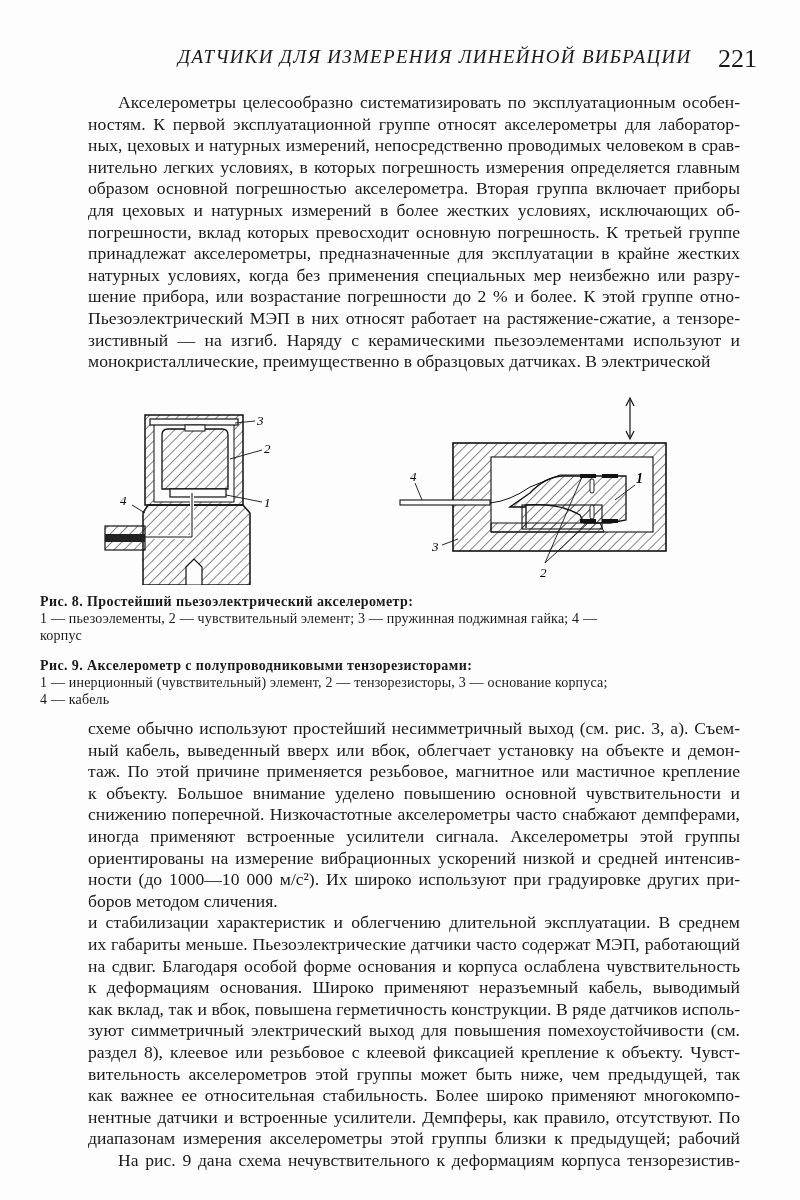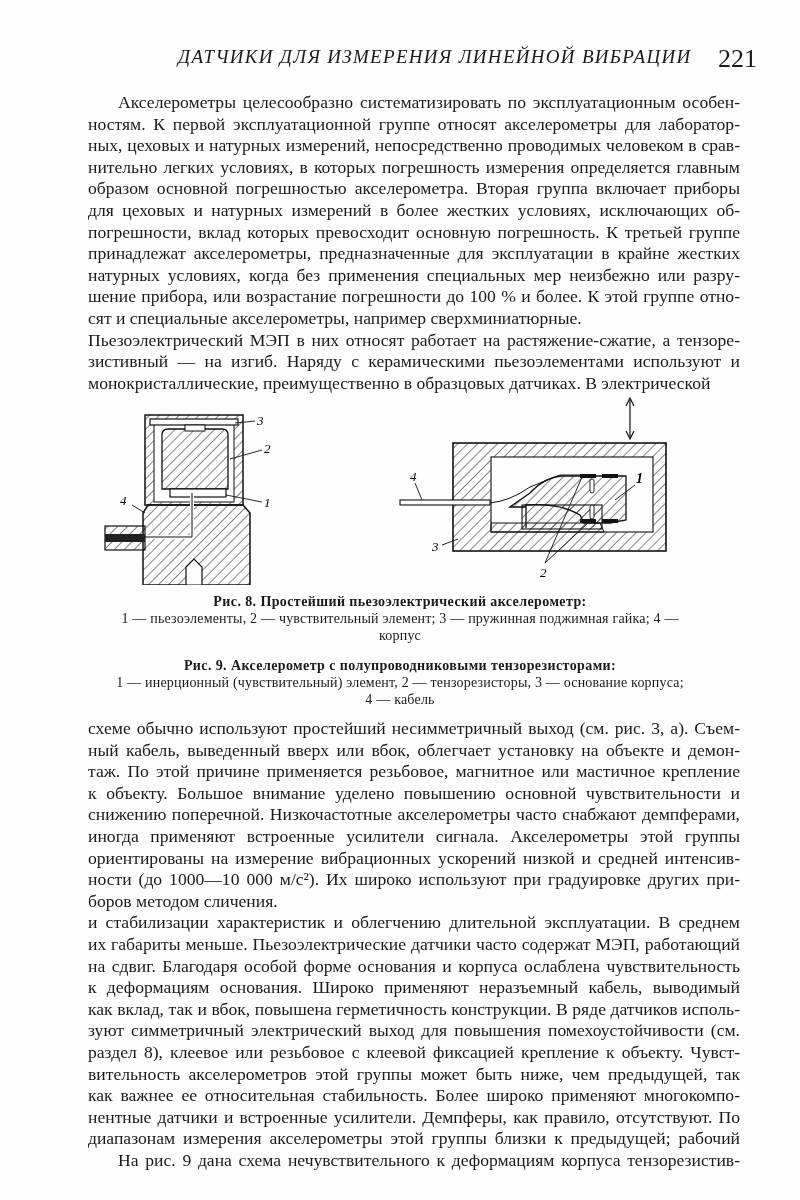--- a/index.html
+++ b/index.html
@@ -7,21 +7,21 @@
          font-family: "Liberation Serif", "DejaVu Serif", serif; color: #1a1a1a; }
   .header { position: absolute; top: 44px; left: 0; width: 716px; height: 28px; }
   .running-title { position: absolute; left: 178px; top: 2px; font-style: italic;
          font-size: 19px; letter-spacing: 1.3px; font-family: "Liberation Serif", serif; }
   .page-number { position: absolute; left: 718px; top: 0px; font-size: 26px; }
   .block { position: absolute; left: 88px; width: 652px; font-size: 17.6px; line-height: 21.6px; }
   .line { display: block; white-space: nowrap; text-align: justify; text-align-last: justify; height: 21.6px; overflow: visible; }
   .line.last { text-align-last: left; }
   .line.indent { padding-left: 30px; }
   .figures { position: absolute; top: 395px; left: 90px; width: 620px; height: 190px; }
-  .captions { position: absolute; left: 40px; width: 720px; top: 593px; font-size: 14px; line-height: 17px; text-align: center; }
+  .captions { position: absolute; left: 40px; width: 720px; top: 593px; font-size: 14px; line-height: 17px; }
   .cap-title { font-weight: bold; letter-spacing: 0.4px; display: block; }
   .cap-body { display: block; letter-spacing: 0.2px; }
   .cap-gap { height: 13px; }
 </style>
 </head>
 <body>
 
 <div class="header">
   <span class="running-title">ДАТЧИКИ ДЛЯ ИЗМЕРЕНИЯ ЛИНЕЙНОЙ ВИБРАЦИИ</span>
   <span class="page-number">221</span>
@@ -30,22 +30,21 @@
 <div class="block" id="block1" style="top:92px;">
     <span class="line indent">Акселерометры целесообразно систематизировать по эксплуатационным особен-</span>
     <span class="line">ностям. К первой эксплуатационной группе относят акселерометры для лаборатор-</span>
     <span class="line">ных, цеховых и натурных измерений, непосредственно проводимых человеком в срав-</span>
     <span class="line">нительно легких условиях, в которых погрешность измерения определяется главным</span>
     <span class="line">образом основной погрешностью акселерометра. Вторая группа включает приборы</span>
     <span class="line">для цеховых и натурных измерений в более жестких условиях, исключающих об-</span>
     <span class="line">погрешности, вклад которых превосходит основную погрешность. К третьей группе</span>
     <span class="line">принадлежат акселерометры, предназначенные для эксплуатации в крайне жестких</span>
     <span class="line">натурных условиях, когда без применения специальных мер неизбежно или разру-</span>
-    <span class="line">шение прибора, или возрастание погрешности до 100 % и более. К этой группе отно-</span>
-    <span class="line last">сят и специальные акселерометры, например сверхминиатюрные.</span>
+    <span class="line">шение прибора, или возрастание погрешности до 2 % и более. К этой группе отно-</span>
     <span class="line">Пьезоэлектрический МЭП в них относят работает на растяжение-сжатие, а тензоре-</span>
     <span class="line">зистивный — на изгиб. Наряду с керамическими пьезоэлементами используют и</span>
     <span class="line last">монокристаллические, преимущественно в образцовых датчиках. В электрической</span>
   </div>
 
 <div class="figures">
   <svg width="620" height="190" viewBox="0 0 620 190">
     <defs>
       <pattern id="hatch" patternUnits="userSpaceOnUse" width="7" height="7" patternTransform="rotate(45)">
         <line x1="0" y1="0" x2="0" y2="7" stroke="#222" stroke-width="1.1"></line>

